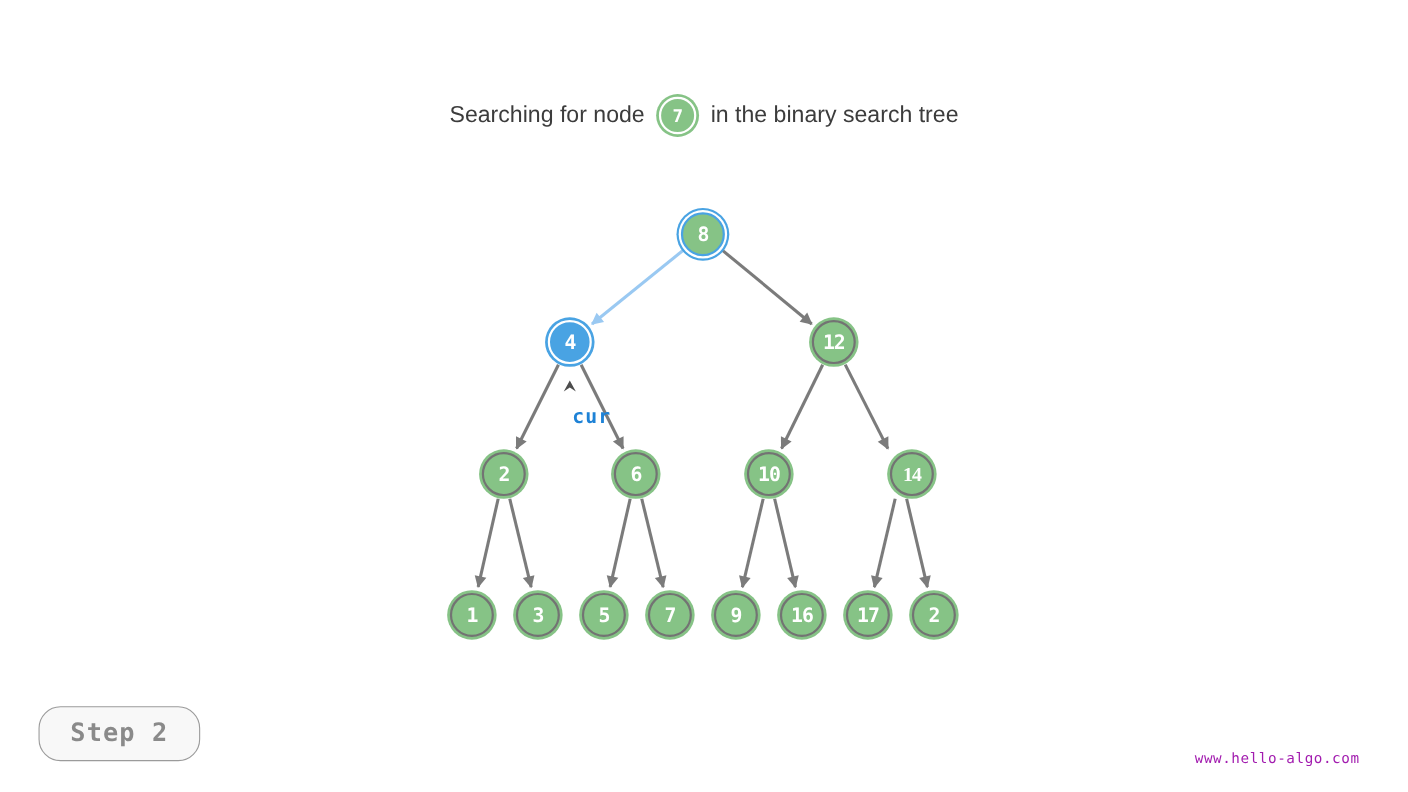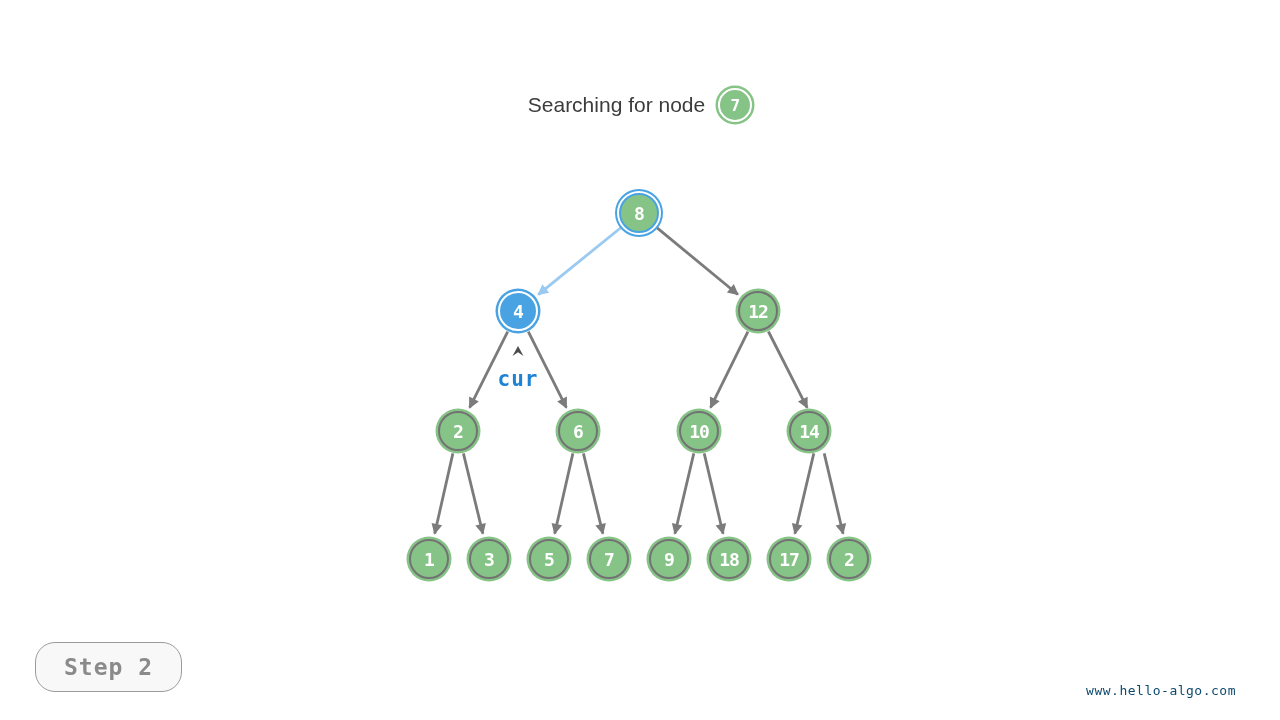--- a/index.html
+++ b/index.html
@@ -50,48 +50,49 @@
   
   svg.edges{position:absolute;inset:0;z-index:1;}
   .edge-normal{stroke:#7b7b7b;stroke-width:2.8;}
   .edge-traversed{stroke:#9ac9f2;stroke-width:2.8;}
 
   
   .pointer-caret{position:absolute;transform:translate(-50%,-50%);z-index:4;}
   .pointer-label{
     position:absolute;transform:translate(-50%,-50%);z-index:4;
     font-family:"DejaVu Sans Mono",monospace;font-weight:bold;
-    font-size:21px;color:#1e82d6;letter-spacing:1px;
+    font-size:18px;color:#1e82d6;letter-spacing:1px;margin-left:20px;
   }
 
   
   .step-badge{
     position:absolute;left:35px;top:642px;width:147px;height:50px;
     background:#f8f8f8;border:1.5px solid #9b9b9b;border-radius:20px;
     display:flex;align-items:center;justify-content:center;
     font-family:"DejaVu Sans Mono",monospace;font-weight:bold;
     font-size:23px;color:#8a8a8a;letter-spacing:1px;
     box-sizing:border-box;
   }
 
   
   .watermark{
     position:absolute;right:44px;bottom:22px;
     font-family:"DejaVu Sans Mono",monospace;
-    font-size:13px;color:#0c4a6e;letter-spacing:0.5px;
+    font-size:13px;color:#a21caf;letter-spacing:0.5px;
   }
 </style>
 </head>
 <body>
 
 <div class="stage">
 
   <div class="title-row">
     <span class="title-text">Searching for node</span>
     <span class="title-node">7</span>
+    <span class="title-text">in the binary search tree</span>
   </div>
 
   <svg class="edges" width="1280" height="720" viewBox="0 0 1280 720">
     <defs>
       <marker id="arrow-gray" markerUnits="userSpaceOnUse" markerWidth="13" markerHeight="13" viewBox="0 0 12 12" refX="10" refY="6" orient="auto">
         <path d="M1,1 L11,6 L1,11 Z" fill="#7b7b7b"></path>
       </marker>
       <marker id="arrow-blue" markerUnits="userSpaceOnUse" markerWidth="13" markerHeight="13" viewBox="0 0 12 12" refX="10" refY="6" orient="auto">
         <path d="M1,1 L11,6 L1,11 Z" fill="#9ac9f2"></path>
       </marker>
@@ -114,27 +115,27 @@
       </g>
   </svg>
 
   <div id="node-layer">
       <div class="node visited" style="left: 639px; top: 213px;">8</div>
       <div class="node current" style="left: 518px; top: 311px;">4</div>
       <div class="node normal" style="left: 758px; top: 311px;">12</div>
       <div class="node normal" style="left: 458px; top: 431px;">2</div>
       <div class="node normal" style="left: 578px; top: 431px;">6</div>
       <div class="node normal" style="left: 699px; top: 431px; text-align: center;">10</div>
-      <div class="node normal" style="left: 809px; top: 431px;">14</div>
+      <div class="node normal" style="left: 829px; top: 431px; font-family: Liberation Serif, serif;">14</div>
       <div class="node normal" style="left: 429px; top: 559px;">1</div>
       <div class="node normal" style="left: 489px; top: 559px;">3</div>
       <div class="node normal" style="left: 549px; top: 559px;">5</div>
       <div class="node normal" style="left: 609px; top: 559px;">7</div>
       <div class="node normal" style="left: 669px; top: 559px;">9</div>
-      <div class="node normal" style="left: 729px; top: 559px;">18</div>
+      <div class="node normal" style="left: 729px; top: 559px;">16</div>
       <div class="node normal" style="left: 789px; top: 559px;">17</div>
       <div class="node normal" style="left: 849px; top: 559px;">2</div>
     </div>
 
   <svg class="pointer-caret" id="pointer-caret" width="14" height="12" viewBox="0 0 14 12" style="left: 518px; top: 351px;">
     <path d="M7 1 L12.5 11 L7 7.2 L1.5 11 Z" fill="#4d4d4d"></path>
   </svg>
   <div class="pointer-label" id="pointer-label" style="left: 518px; top: 379px;">cur</div>
 
   <div class="step-badge">

